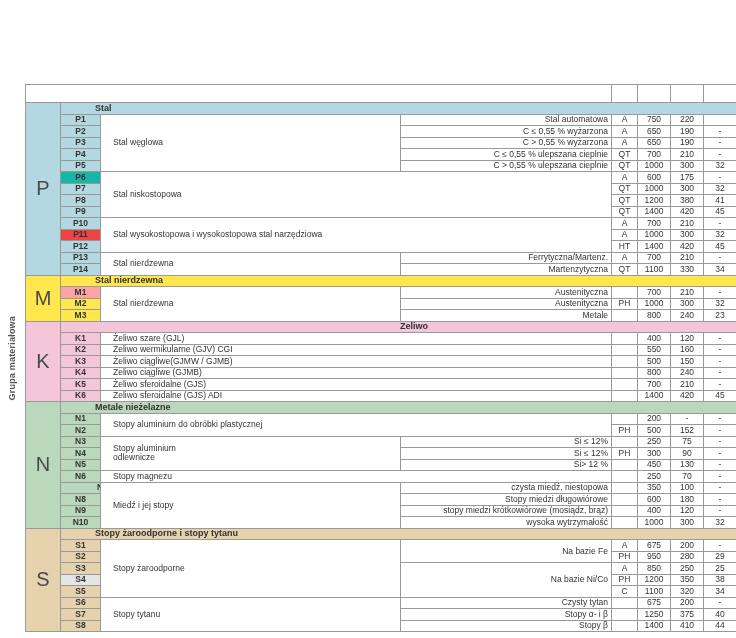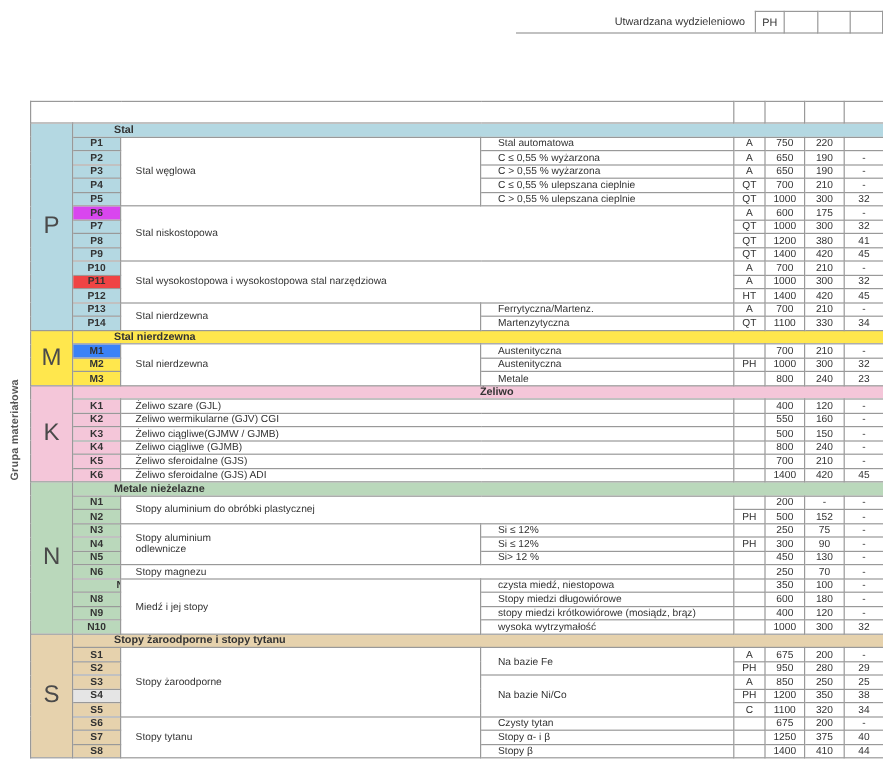--- a/index.html
+++ b/index.html
@@ -23,42 +23,35 @@
 
   
   .main{position:absolute;left:25px;top:84px;border-collapse:collapse;table-layout:fixed;width:711px;}
   .main td{border:1px solid #999;font-size:8.5px;line-height:1.05;height:10.5px;
            padding:0 3px;vertical-align:middle;overflow:hidden;}
   .main td.spacer{height:17px;background:#fff;}
   .main td.letter{font-size:20px;color:#4a4a4a;text-align:center;padding:0;}
   .main td.ghead{font-weight:bold;font-size:9px;padding-left:34px;text-align:left;}
   .main td.code{font-weight:bold;text-align:center;padding:0 2px;}
   .main td.desc{text-align:left;padding-left:12px;white-space:pre-line;background:#fff;}
-  .main td.sub{text-align:left;padding-left:14px;background:#fff;}
+  .main td.sub{text-align:right;padding-left:14px;background:#fff;}
   .main td.cond{text-align:center;background:#fff;}
   .main td.val{text-align:center;background:#fff;}
 </style>
 </head>
 <body>
 
 <div class="page">
 
   <div class="side-label-wrap">
     <span class="side-label">Grupa materiałowa</span>
   </div>
 
   <table class="legend">
     <tbody>
-      <tr>
-        <td class="llabel">Utwardzana wydzieleniowo</td>
-        <td class="lcode">PH</td>
-        <td class="lempty1"></td>
-        <td class="lempty2"></td>
-        <td class="lempty3"></td>
-      </tr>
     </tbody>
   </table>
 
   <table class="main">
     <colgroup>
       <col style="width:35px">
         <col style="width:40px">
         <col style="width:300px">
         <col style="width:211px">
       <col style="width:26px">
@@ -113,21 +106,21 @@
         </tr>
         <tr>
           <td class="code" style="background: rgb(180, 216, 226);">P5</td>
           <td class="sub">C &gt; 0,55 % ulepszana cieplnie</td>
           <td class="cond">QT</td>
           <td class="val">1000</td>
           <td class="val">300</td>
           <td class="val">32</td>
         </tr>
         <tr>
-          <td class="code" style="background: #d946ef;">P6</td>
+          <td class="code" style="background: #14b8a6;">P6</td>
           <td class="desc" rowspan="4" colspan="2">Stal niskostopowa</td>
           <td class="cond">A</td>
           <td class="val">600</td>
           <td class="val">175</td>
           <td class="val">-</td>
         </tr>
         <tr>
           <td class="code" style="background: rgb(180, 216, 226);">P7</td>
           <td class="cond">QT</td>
           <td class="val">1000</td>
@@ -185,21 +178,21 @@
           <td class="cond">QT</td>
           <td class="val">1100</td>
           <td class="val">330</td>
           <td class="val">34</td>
         </tr>
         <tr>
           <td class="letter" rowspan="4" style="background: rgb(255, 231, 77);">M</td>
           <td class="ghead" colspan="7" style="background: rgb(255, 231, 77);">Stal nierdzewna</td>
         </tr>
         <tr>
-          <td class="code" style="background: #3b82f6; margin-top: 29px;">M1</td>
+          <td class="code" style="background: #fca5a5; margin-top: 29px;">M1</td>
           <td class="desc" rowspan="3">Stal nierdzewna</td>
           <td class="sub">Austenityczna</td>
           <td class="cond"></td>
           <td class="val">700</td>
           <td class="val">210</td>
           <td class="val">-</td>
         </tr>
         <tr>
           <td class="code" style="background: rgb(255, 231, 77);">M2</td>
           <td class="sub">Austenityczna</td>

